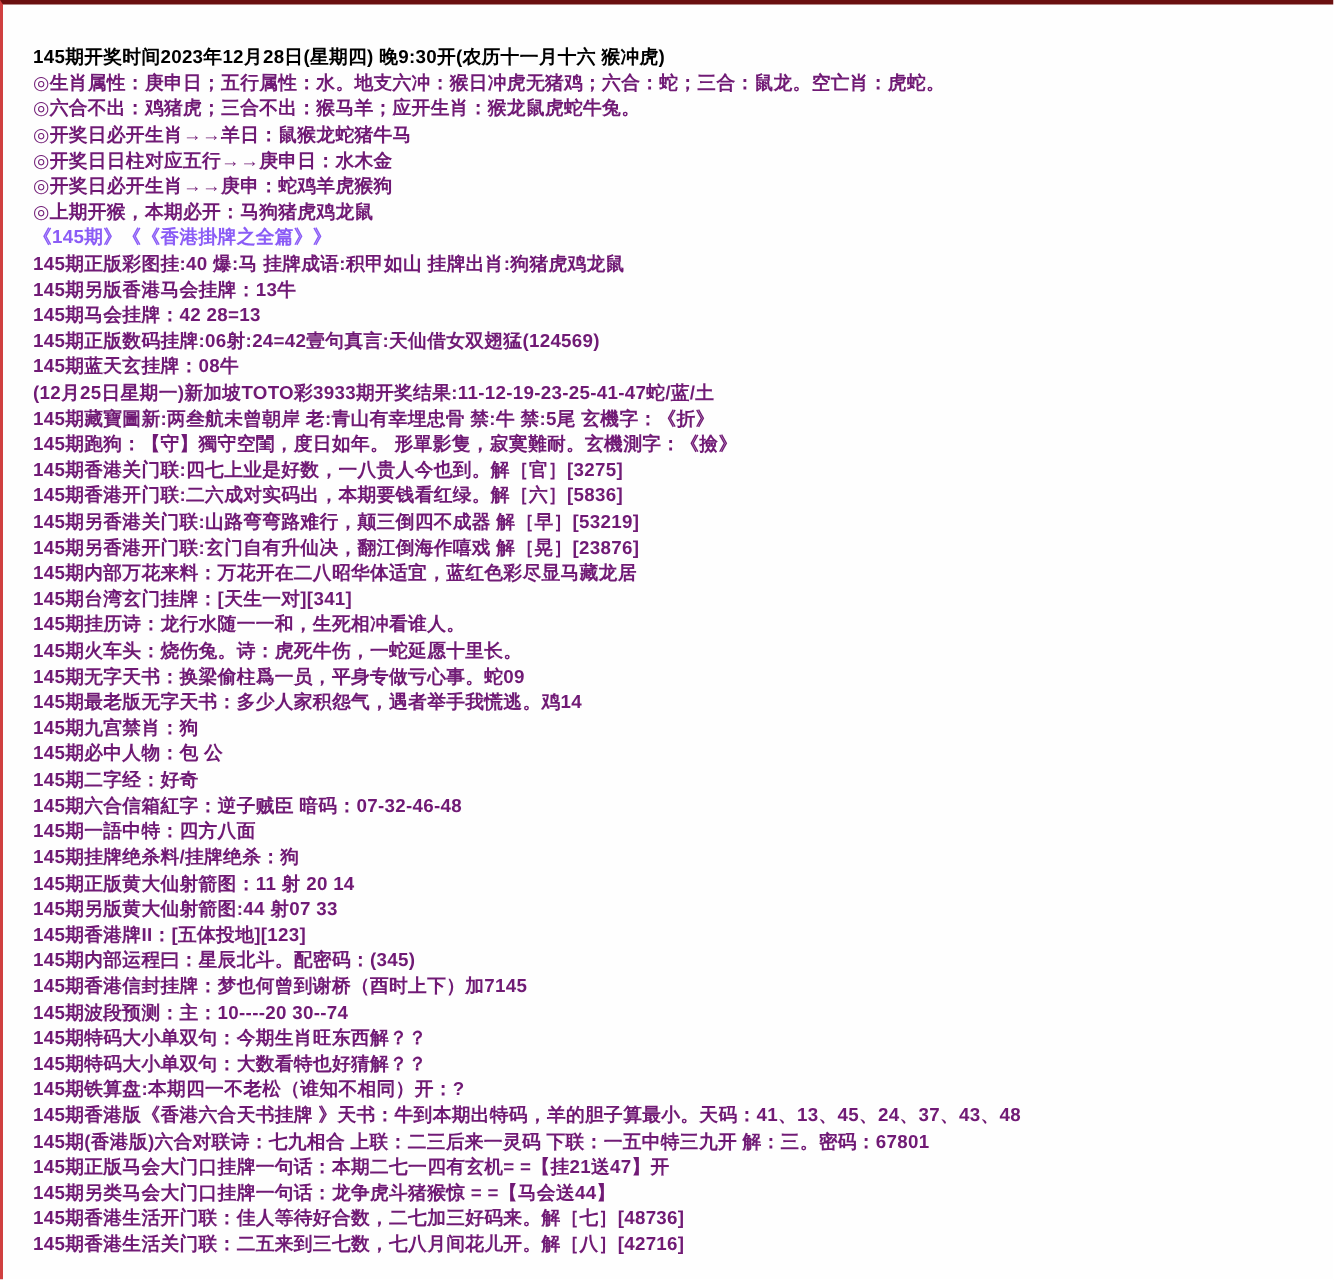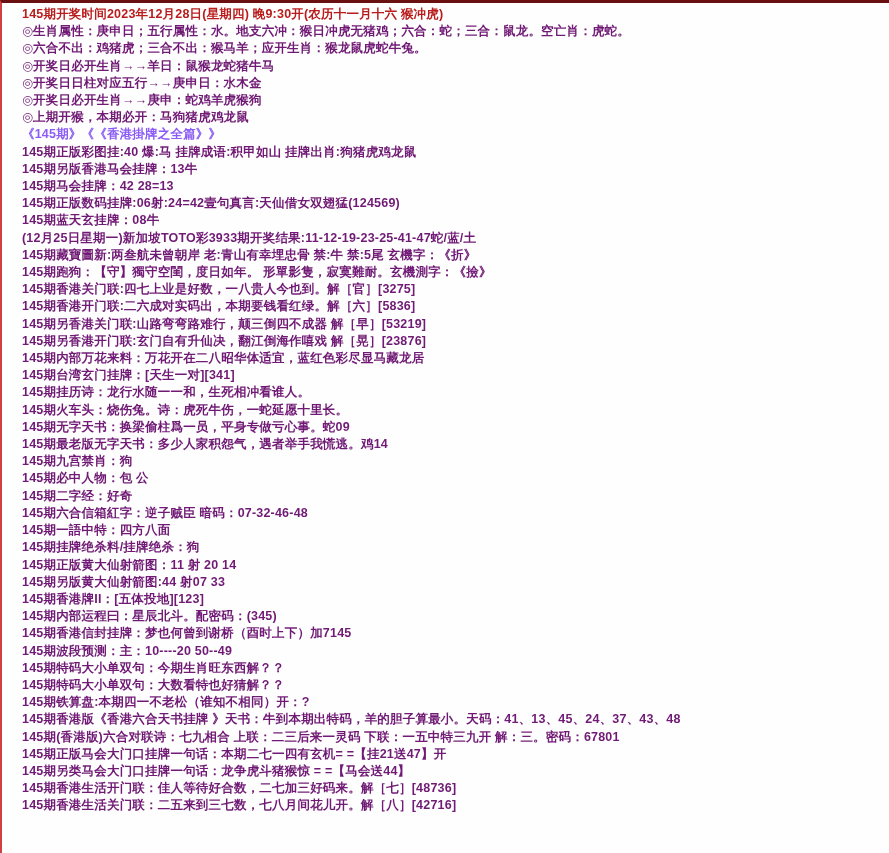--- a/index.html
+++ b/index.html
@@ -20,21 +20,21 @@
     font-family: "Liberation Sans", "DejaVu Sans", sans-serif;
   }
   .line {
     font-size: 12.5px;
     line-height: 17.2px;
     font-weight: bold;
     letter-spacing: 0.2px;
     white-space: nowrap;
     color: #701a75;
   }
-  .line.red { color: #b91c1c; }
+  .line.red { color: #000000; margin-top: 24px; }
   .line.red2 { color: #8b5cf6; }
 </style>
 </head>
 <body>
 
 <div class="page">
   <div id="content-lines">
       <div class="line red">145期开奖时间2023年12月28日(星期四) 晚9:30开(农历十一月十六 猴冲虎)</div>
       <div class="line">◎生肖属性：庚申日；五行属性：水。地支六冲：猴日冲虎无猪鸡；六合：蛇；三合：鼠龙。空亡肖：虎蛇。</div>
       <div class="line">◎六合不出：鸡猪虎；三合不出：猴马羊；应开生肖：猴龙鼠虎蛇牛兔。</div>
@@ -65,21 +65,21 @@
       <div class="line">145期必中人物：包 公</div>
       <div class="line">145期二字经：好奇</div>
       <div class="line">145期六合信箱紅字：逆子贼臣 暗码：07-32-46-48</div>
       <div class="line">145期一語中特：四方八面</div>
       <div class="line">145期挂牌绝杀料/挂牌绝杀：狗</div>
       <div class="line">145期正版黄大仙射箭图：11 射 20 14</div>
       <div class="line">145期另版黄大仙射箭图:44 射07 33</div>
       <div class="line">145期香港牌II：[五体投地][123]</div>
       <div class="line">145期内部运程曰：星辰北斗。配密码：(345)</div>
       <div class="line">145期香港信封挂牌：梦也何曾到谢桥（酉时上下）加7145</div>
-      <div class="line">145期波段预测：主：10----20 50--49</div>
+      <div class="line">145期波段预测：主：10----20 30--74</div>
       <div class="line">145期特码大小单双句：今期生肖旺东西解？？</div>
       <div class="line">145期特码大小单双句：大数看特也好猜解？？</div>
       <div class="line">145期铁算盘:本期四一不老松（谁知不相同）开：?</div>
       <div class="line">145期香港版《香港六合天书挂牌 》天书：牛到本期出特码，羊的胆子算最小。天码：41、13、45、24、37、43、48</div>
       <div class="line">145期(香港版)六合对联诗：七九相合 上联：二三后来一灵码 下联：一五中特三九开 解：三。密码：67801</div>
       <div class="line">145期正版马会大门口挂牌一句话：本期二七一四有玄机= =【挂21送47】开</div>
       <div class="line">145期另类马会大门口挂牌一句话：龙争虎斗猪猴惊 = =【马会送44】</div>
       <div class="line">145期香港生活开门联：佳人等待好合数，二七加三好码来。解［七］[48736]</div>
       <div class="line">145期香港生活关门联：二五来到三七数，七八月间花儿开。解［八］[42716]</div>
     </div>

